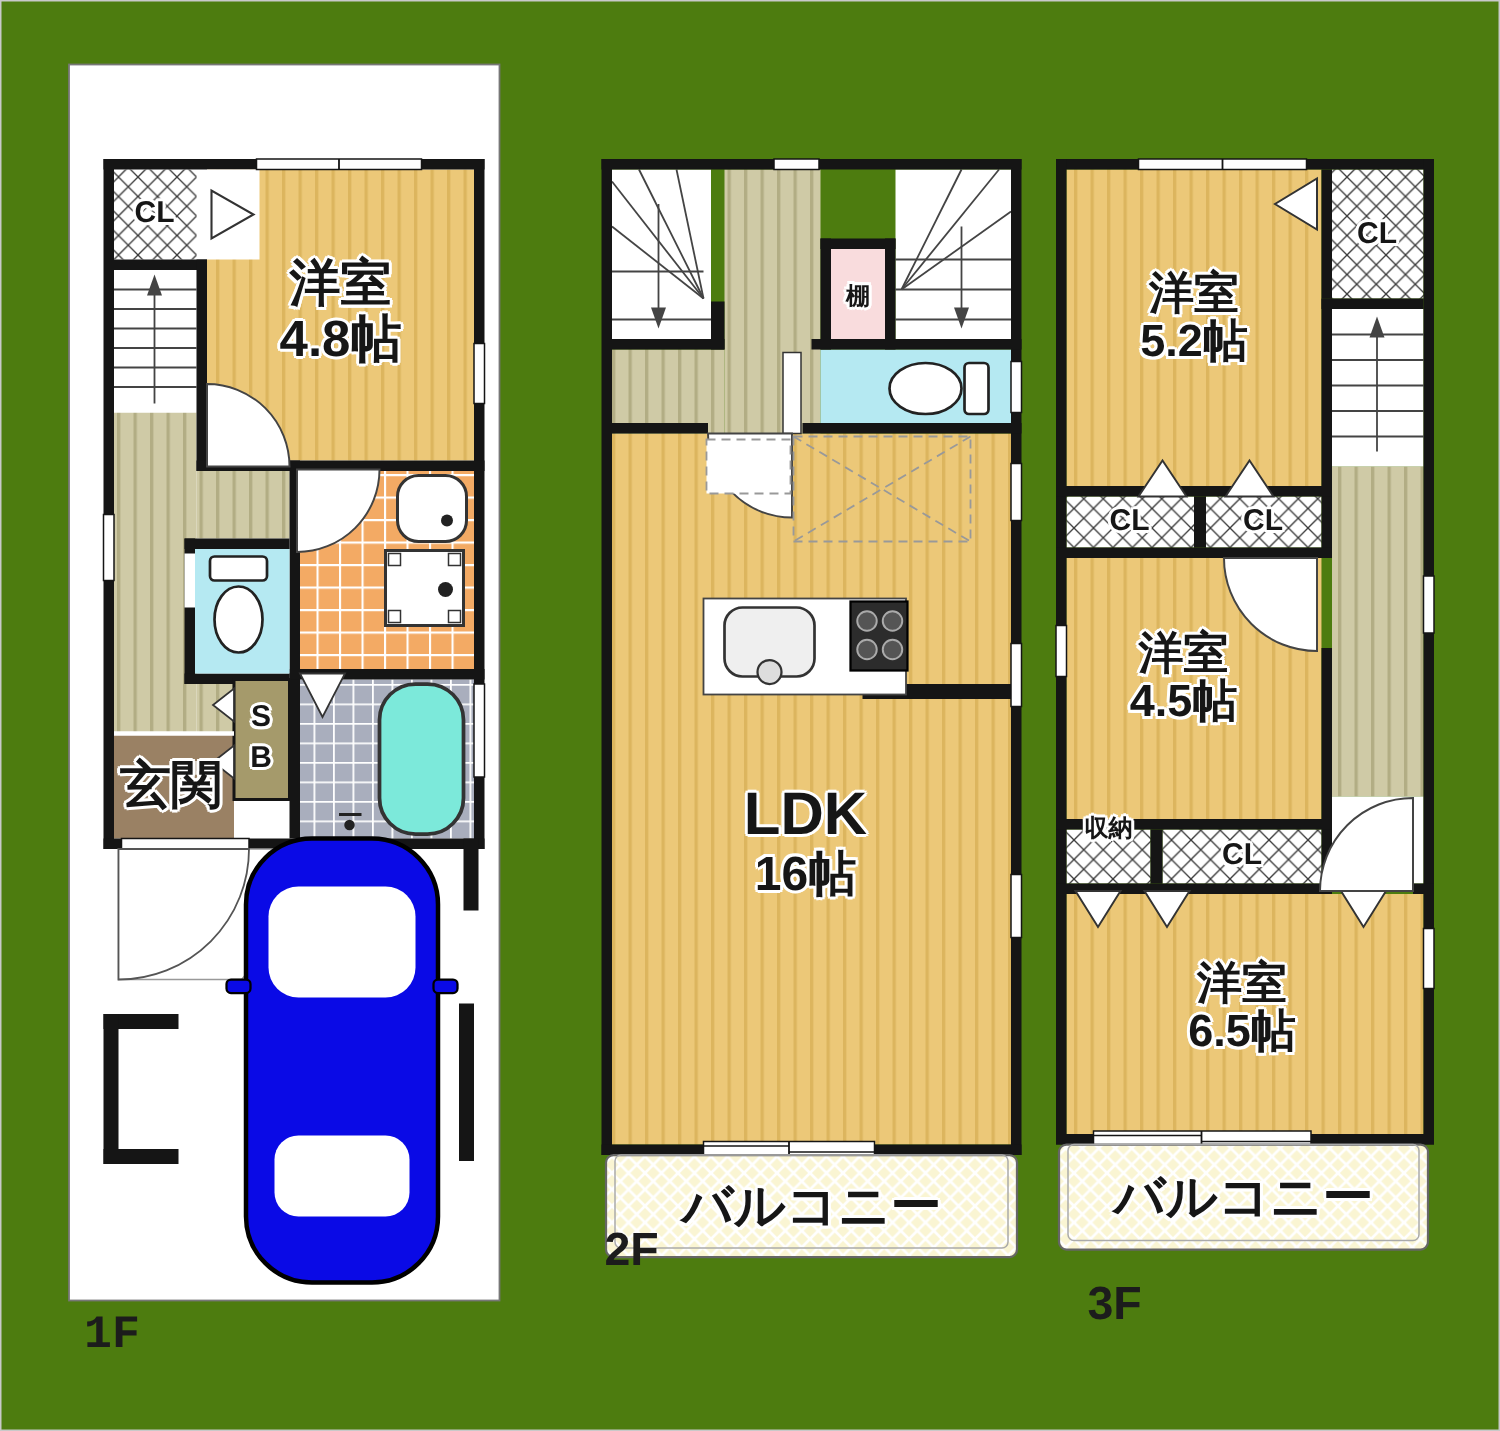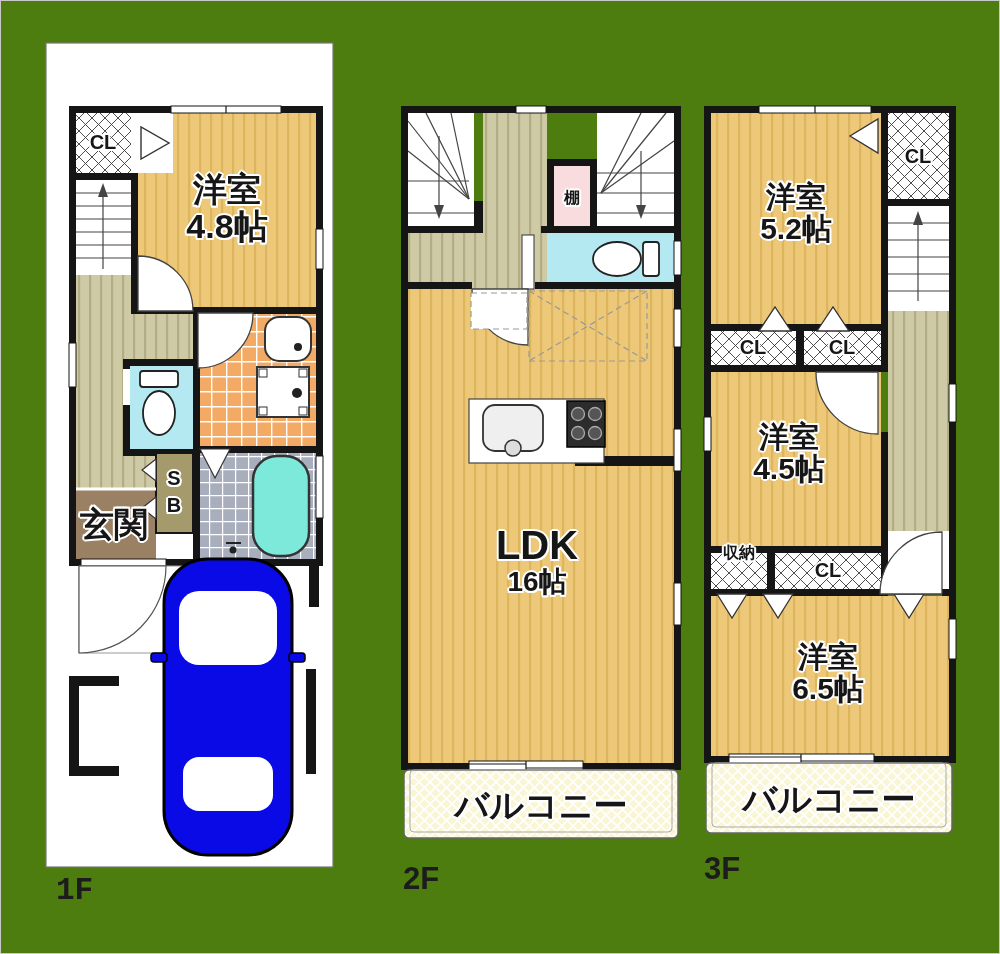--- a/index.html
+++ b/index.html
@@ -356,38 +356,38 @@
   <span class="sz-xl">4.8帖</span>
 </div>
 <div class="lbl sz-sm" style="left:173px;top:478px;">S</div>
 <div class="lbl sz-sm" style="left:173px;top:505px;">B</div>
 <div class="lbl sz-md" style="left:113px;top:523px;">玄関</div>
 <div class="floor-tag" style="left:55px;top:872px;font-family:Liberation Mono, monospace;">1F</div>
 
 <div class="lbl sz-xs" style="left:571px;top:197px;">棚</div>
 <div class="lbl room-label" style="left:536px;top:560px;">
   <span style="font-size:40px;">LDK</span>
-  <span style="font-size:28px;">16帖</span>
+  <span style="font-size:32px;">16帖</span>
 </div>
 <div class="lbl sz-md" style="left:540px;top:804px;">バルコニー</div>
-<div class="floor-tag" style="left:402px;top:860px;">2F</div>
+<div class="floor-tag" style="left:402px;top:814px;">2F</div>
 
 <div class="lbl sz-sm" style="left:917px;top:156px;">CL</div>
 <div class="lbl room-label" style="left:795px;top:212px;">
   <span class="sz-lg">洋室</span>
   <span class="sz-lg">5.2帖</span>
 </div>
 <div class="lbl sz-sm" style="left:752px;top:347px;">CL</div>
 <div class="lbl sz-sm" style="left:841px;top:347px;">CL</div>
 <div class="lbl room-label" style="left:788px;top:452px;">
   <span class="sz-lg">洋室</span>
   <span class="sz-lg">4.5帖</span>
 </div>
 <div class="lbl sz-xs" style="left:738px;top:552px;">収納</div>
 <div class="lbl sz-sm" style="left:827px;top:570px;">CL</div>
 <div class="lbl room-label" style="left:827px;top:672px;">
   <span class="sz-lg">洋室</span>
   <span class="sz-lg">6.5帖</span>
 </div>
 <div class="lbl sz-md" style="left:828px;top:798px;">バルコニー</div>
-<div class="floor-tag" style="left:703px;top:850px;">3F</div>
+<div class="floor-tag" style="left:724px;top:850px;">3F</div>
 
 </div>
 
 </body></html>

